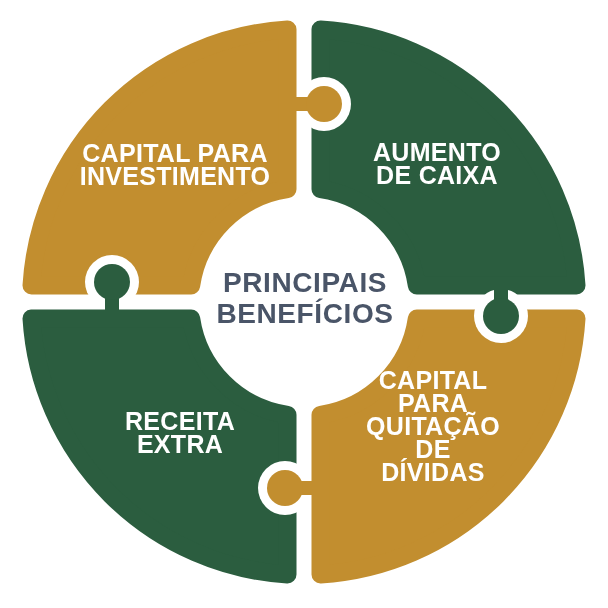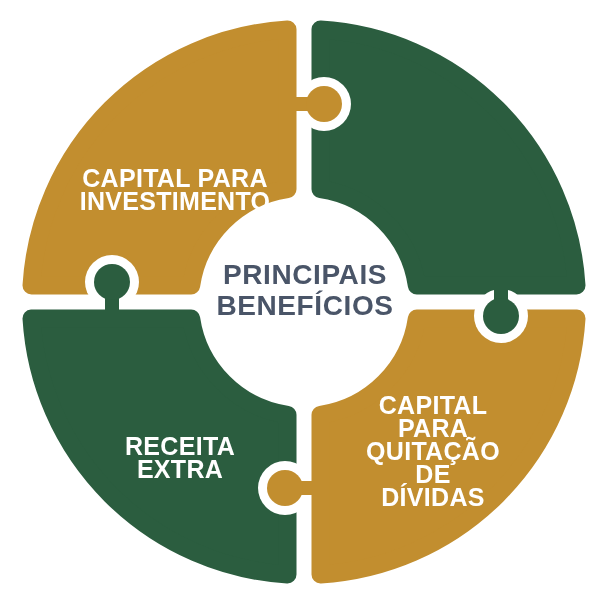--- a/index.html
+++ b/index.html
@@ -30,27 +30,27 @@
     text-align: center;
     white-space: pre-line;
     font-weight: bold;
     user-select: none;
   }
   .piece-label {
     color: var(--piece_text, #fff);
     font-size: 25px;
     line-height: 23px;
     letter-spacing: 0.3px;
-    margin-top: 25px;
   }
   .center-label {
     color: var(--center_text, #4a5568);
     font-size: 28px;
     line-height: 31px;
     letter-spacing: 0.6px;
+    margin-top: 8px;
   }
   .pos-tl { left: 175px; top: 165px; }
   .pos-tr { left: 437px; top: 164px; }
   .pos-bl { left: 180px; top: 433px; text-align: center; }
   .pos-br { left: 433px; top: 426px; }
   .pos-c  { left: 305px; top: 290px; }
 </style>
 </head>
 <body>
 
@@ -82,20 +82,22 @@
     </g>
     <g class="tab-green">
       <rect x="105" y="284" width="14" height="36"></rect>
       <circle cx="112" cy="282" r="18"></circle>
     </g>
   </svg>
 
   <div class="label piece-label pos-tl">CAPITAL PARA
 INVESTIMENTO</div>
 
+  <div class="label piece-label pos-tr">AUMENTO
+DE CAIXA</div>
 
   <div class="label piece-label pos-bl">RECEITA
 EXTRA</div>
 
   <div class="label piece-label pos-br">CAPITAL PARA
 QUITAÇÃO DE
 DÍVIDAS</div>
 
   <div class="label center-label pos-c">PRINCIPAIS
 BENEFÍCIOS</div>

